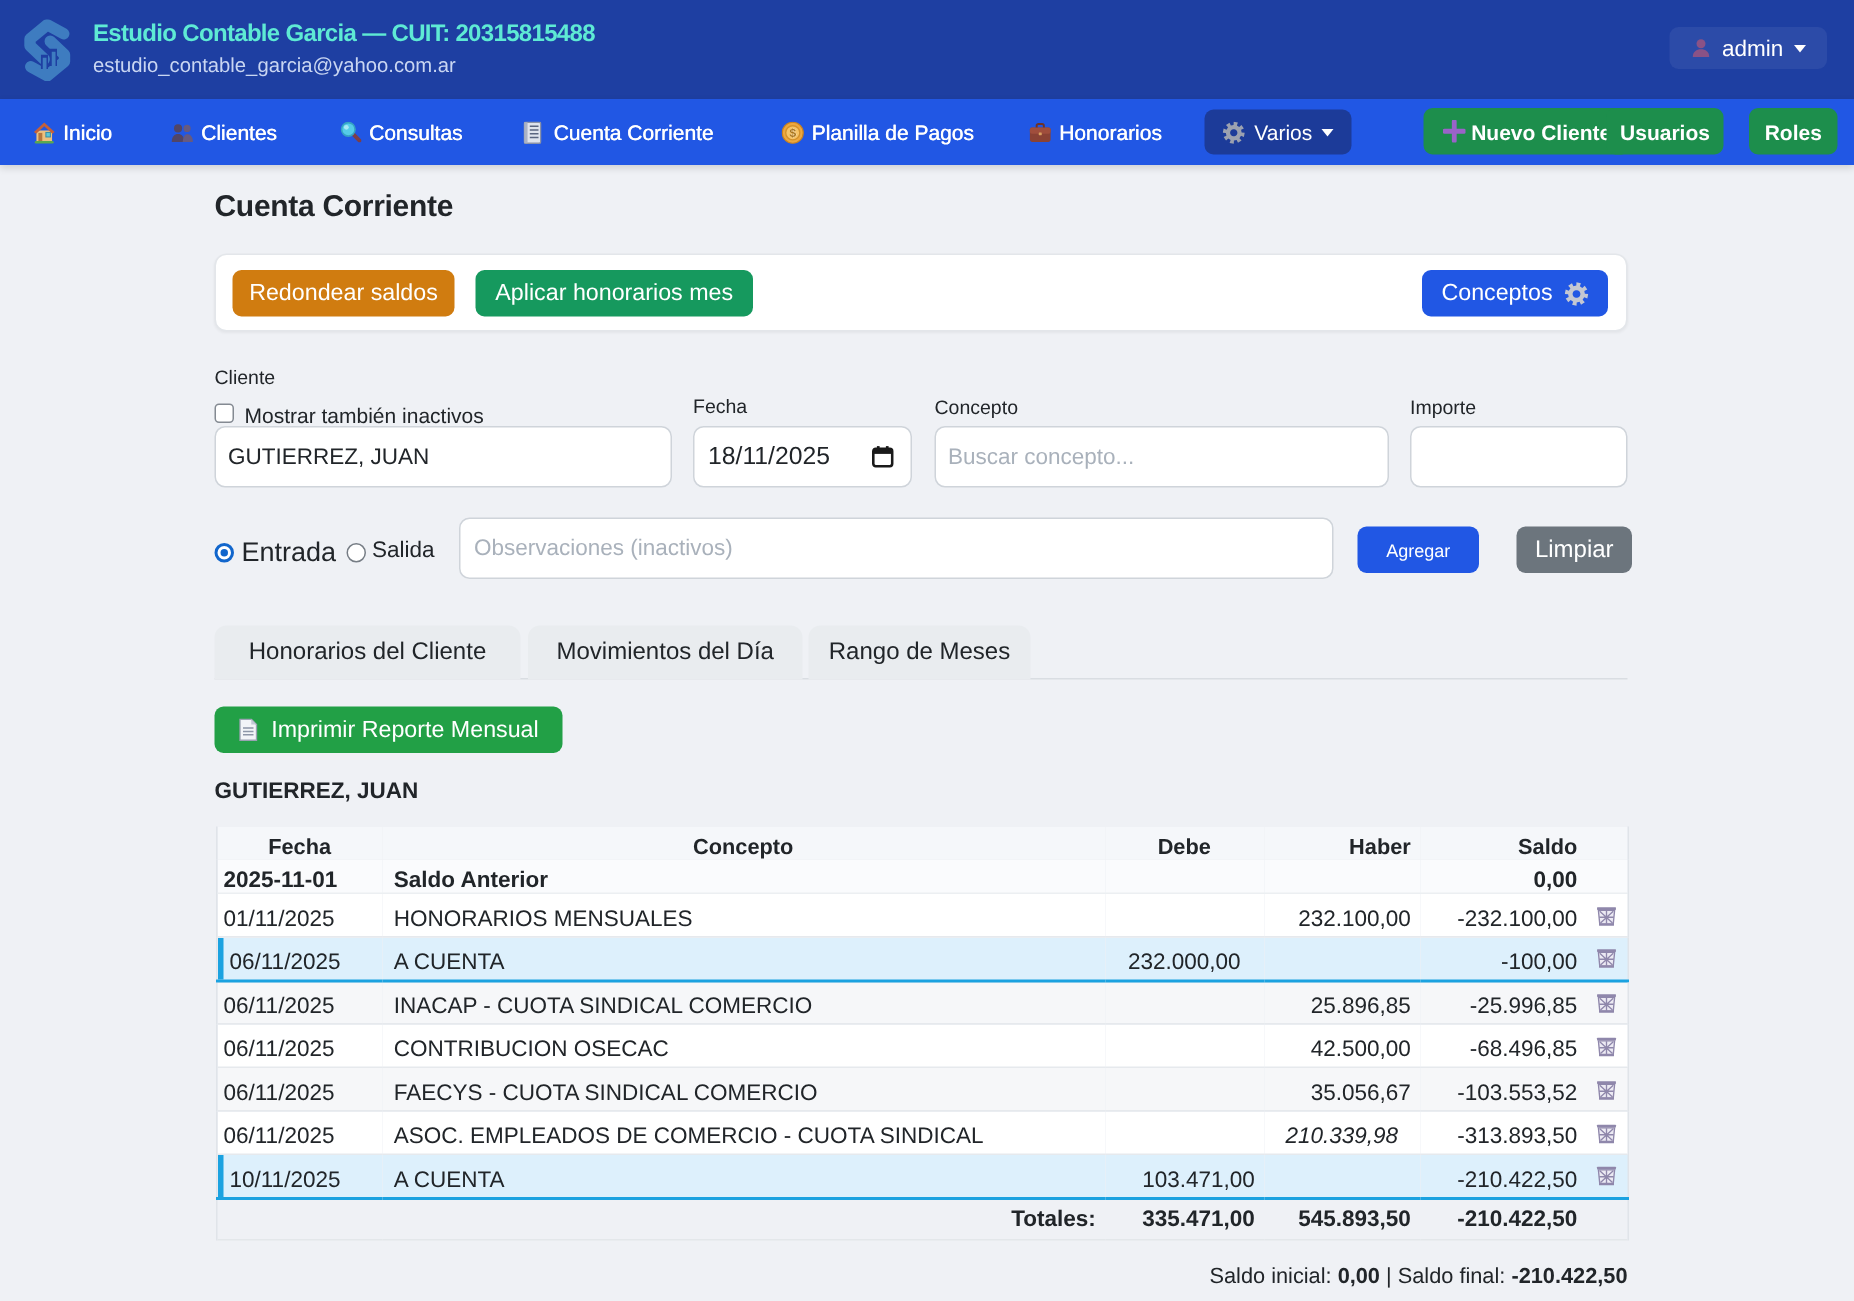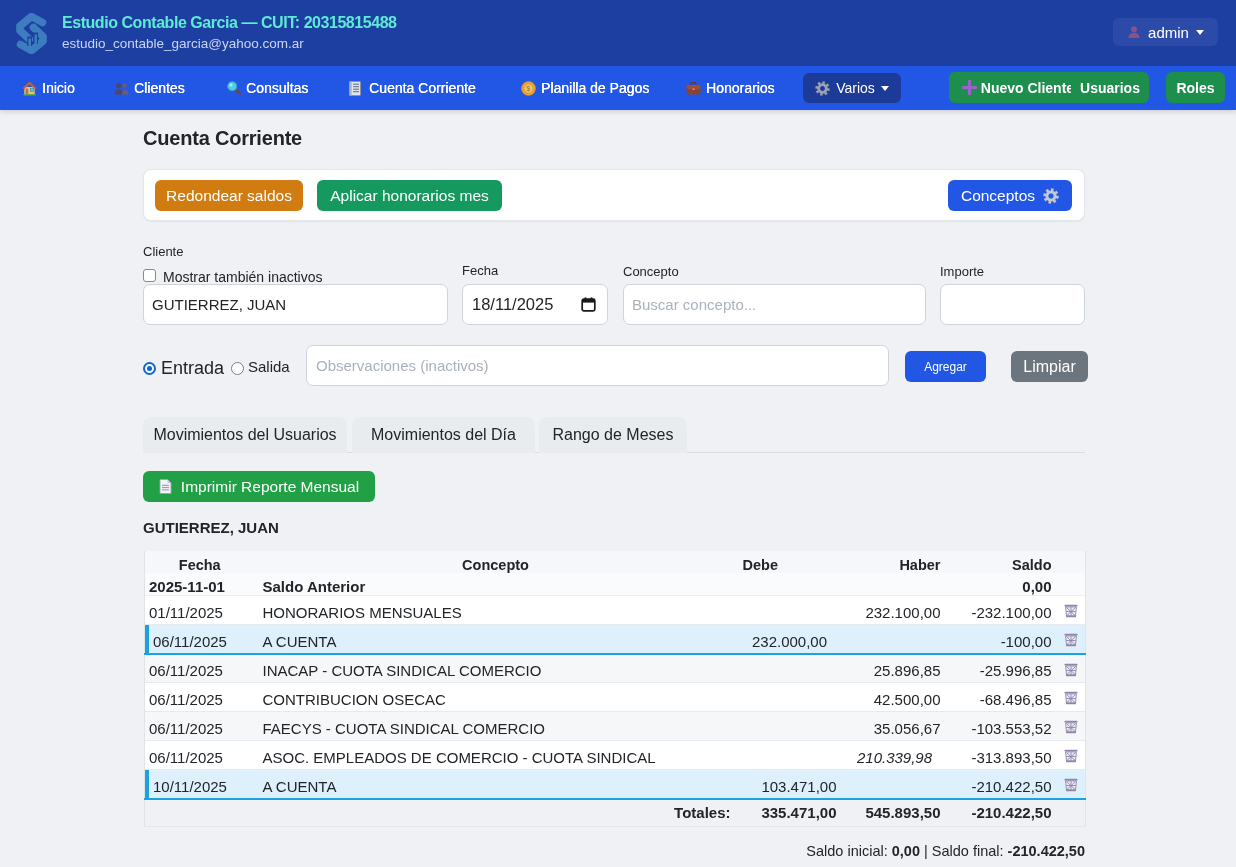--- a/index.html
+++ b/index.html
@@ -166,21 +166,21 @@
       <span style="position:absolute; left:2px; top:2px; width:5px; height:5px; border-radius:50%; background:#1166cc;"></span>
     </div>
   <div style="position:absolute; left:161px; top:248px; font-size:18px; color:#212529;">Entrada</div>
   <div class="radio" style="left:231px; top:252px; border:1.5px solid #767d85; background:#fff;"></div>
   <div style="position:absolute; left:248px; top:248px; font-size:15px; color:#212529;text-align:right;">Salida</div>
   <div class="inp ph" style="left:306px; top:235px; width:583px; padding:0 9px;">Observaciones (inactivos)</div>
   <div class="btn" style="left:905px; top:241px; width:81px; background:#2157e4; font-size:12px;">Agregar</div>
   <div class="btn" style="left:1011px; top:241px; width:77px; background:#6c757d; font-size:16px;">Limpiar</div>
 
   <div class="tabline"></div>
-  <div class="tab" style="left:143px; width:204px; top:307px;">Movimientos del Usuarios</div>
+  <div class="tab" style="left:143px; width:204px; top:307px;">Honorarios del Cliente</div>
   <div class="tab" style="left:352px; width:183px; top:307px;">Movimientos del Día</div>
   <div class="tab" style="left:539px; width:148px; top:307px;">Rango de Meses</div>
 
   <div class="btn" style="left:143px; top:361px; width:232px; background:#22a046; gap:9px;">
       <svg width="13" height="15" viewBox="0 0 13 15">
         <path d="M1 0.5 L8.5 0.5 L12 4 L12 14.5 L1 14.5 Z" fill="#f2f4f8" stroke="#9aa2b2" stroke-width="0.9"></path>
         <path d="M8.5 0.5 L8.5 4 L12 4 Z" fill="#c3cad6"></path>
         <line x1="3" y1="6.3" x2="10" y2="6.3" stroke="#8d96a8" stroke-width="1"></line>
         <line x1="3" y1="8.6" x2="10" y2="8.6" stroke="#8d96a8" stroke-width="1"></line>
         <line x1="3" y1="10.9" x2="10" y2="10.9" stroke="#8d96a8" stroke-width="1"></line>
@@ -195,21 +195,21 @@
         <col style="width:482px">
         <col style="width:106px">
         <col style="width:104px">
         <col style="width:111px">
         <col style="width:28px">
       </colgroup>
     <tbody>
         <tr class="hd" style="height:21px; background:#f5f7fa; font-weight:bold;">
       <td style="text-align:center;">Fecha</td>
           <td style="text-align:center;">Concepto</td>
-          <td style="text-align:left;">Debe</td>
+          <td style="text-align:center;">Debe</td>
           <td style="text-align:right;">Haber</td>
           <td style="text-align:right;">Saldo</td>
           <td></td>
     </tr>
     <tr class="sa" style="height:22px; background:#fafbfd; font-weight:bold; border-bottom:1px solid #eceff2;">
       <td class="fe">2025-11-01</td>
           <td class="co">Saldo Anterior</td>
           <td></td>
           <td></td>
           <td style="text-align:right;">0,00</td>

